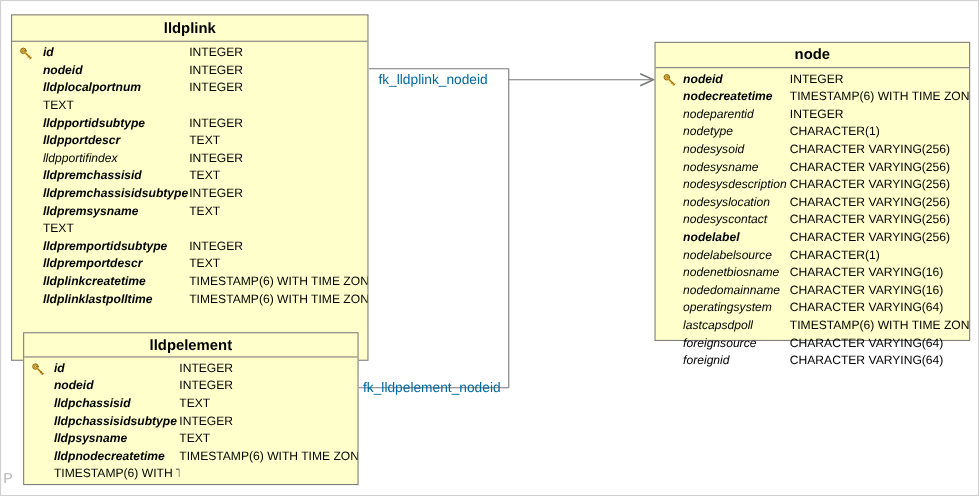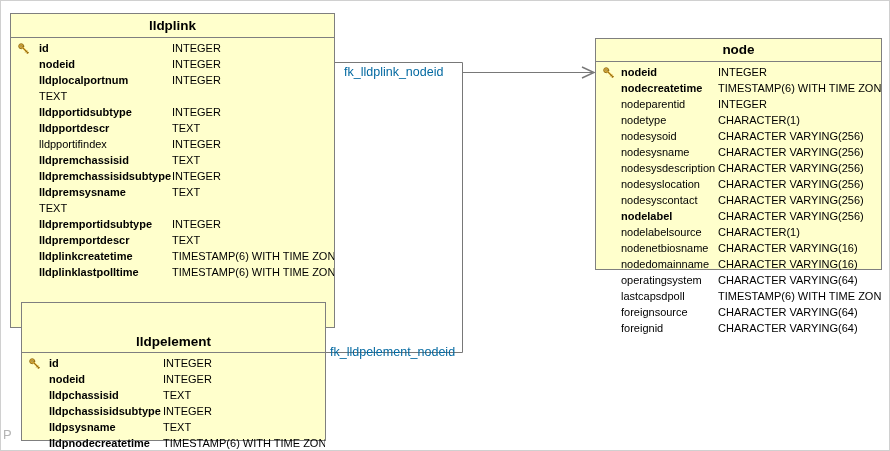--- a/index.html
+++ b/index.html
@@ -20,24 +20,24 @@
     font-weight:bold; font-size:13.5px; overflow:hidden; white-space:nowrap;
   }
   .entity-body { padding-top:2px; }
   .row { display:grid; height:16px; align-items:center; font-size:11px; line-height:16px; white-space:nowrap; }
   #table-lldplink   .row { grid-template-columns:28px 133px 1fr; }
   #table-lldpelement .row { grid-template-columns:27px 114px 1fr; }
   #table-node       .row { grid-template-columns:25px 97px 1fr; }
   #table-lldplink   { left:9px;   top:12px;  width:325px; height:315px; }
   #table-lldplink   .entity-header { height:23px; line-height:23px; }
   #table-lldpelement{ left:20px;  top:301px; width:305px; height:139px; }
-  #table-lldpelement .entity-header { height:21px; line-height:21px;margin-top:28px; }
-  #table-node       { left:594px; top:37px;  width:287px; height:232px; }
+  #table-lldpelement .entity-header { height:21px; line-height:21px; }
+  #table-node       { left:594px; top:37px;  width:287px; height:272px; }
   #table-node       .entity-header { height:22px; line-height:22px; }
-  .col-name { font-weight:normal; overflow:hidden; }
+  .col-name { font-weight:normal; overflow:hidden;font-style:italic; }
   .col-name.bold { font-weight:bold; }
   .col-type { font-weight:normal; overflow:hidden; }
   .key-cell { display:flex; align-items:center; padding-left:6px; height:16px; }
   .key-cell svg { display:block; }
   .fk-label {
     position:absolute; z-index:3; font-size:12.5px; color:#0369a1;
     white-space:nowrap; background:transparent;
   }
   #fk-label-1 { left:343px; top:64px; }
   #fk-label-2 { left:329px; top:344px; }

